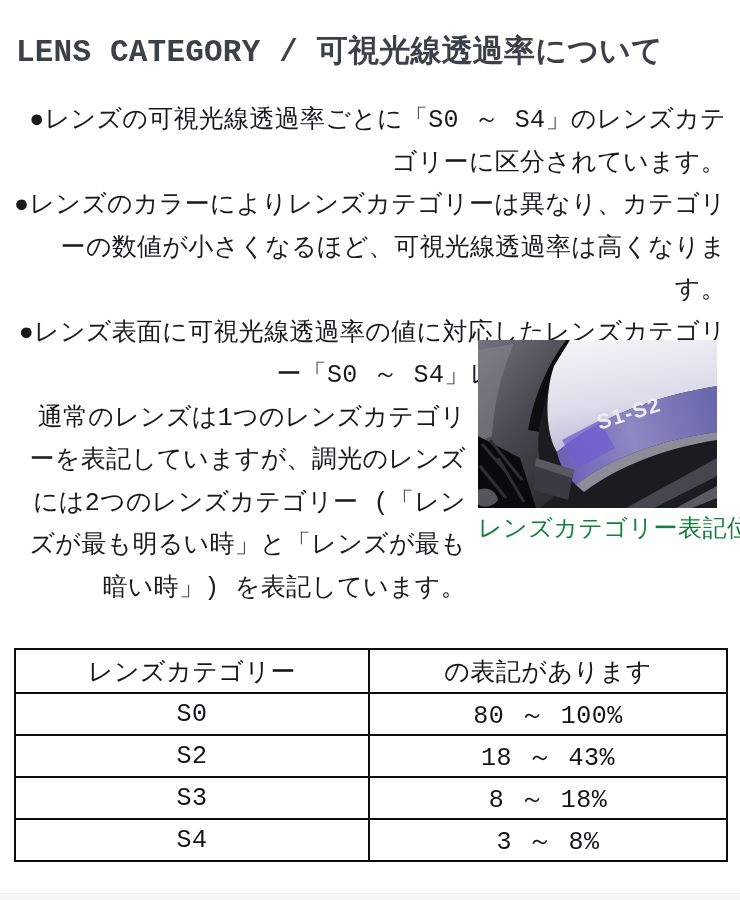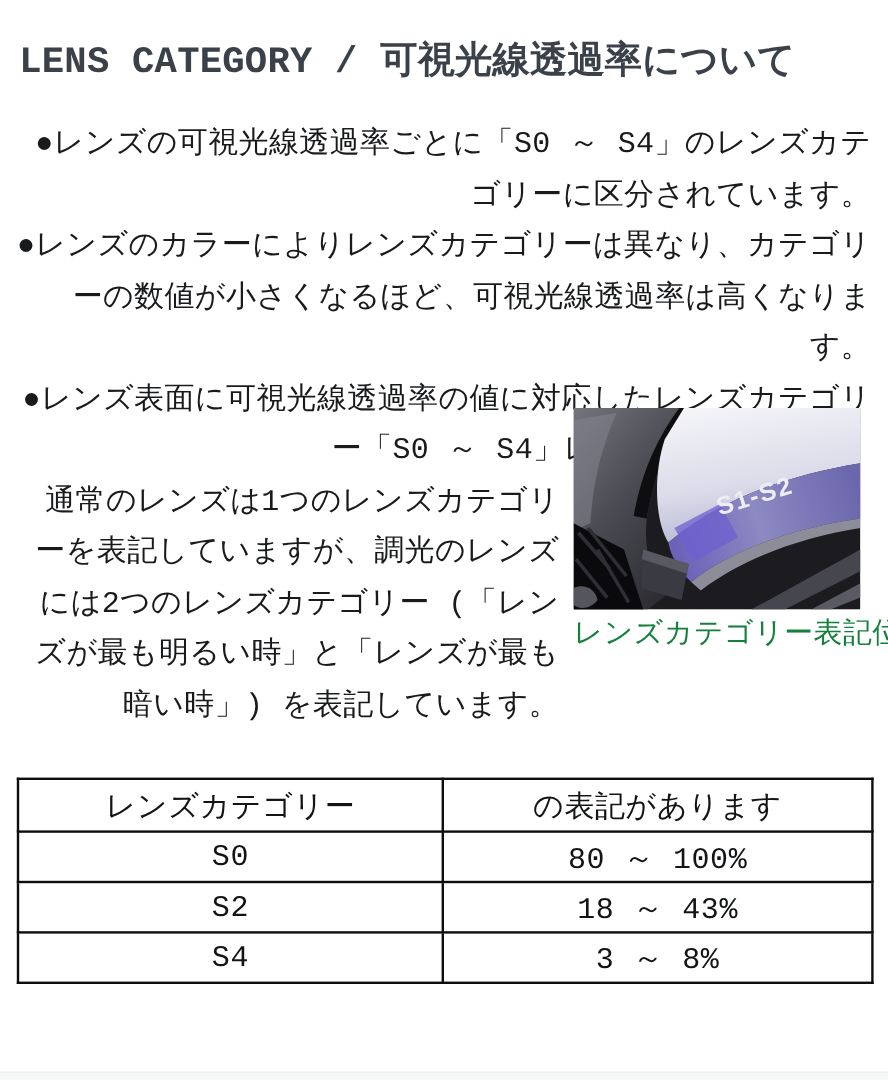--- a/index.html
+++ b/index.html
@@ -128,20 +128,24 @@
       </tr>
     </thead>
     <tbody>
       <tr>
         <td>S0</td>
         <td>80 ～ 100%</td>
       </tr>
       <tr>
         <td>S2</td>
         <td>18 ～ 43%</td>
+      </tr>
+      <tr>
+        <td>S3</td>
+        <td>8 ～ 18%</td>
       </tr>
       <tr>
         <td>S4</td>
         <td>3 ～ 8%</td>
       </tr>
     </tbody>
   </table>
 
 </div>
 

